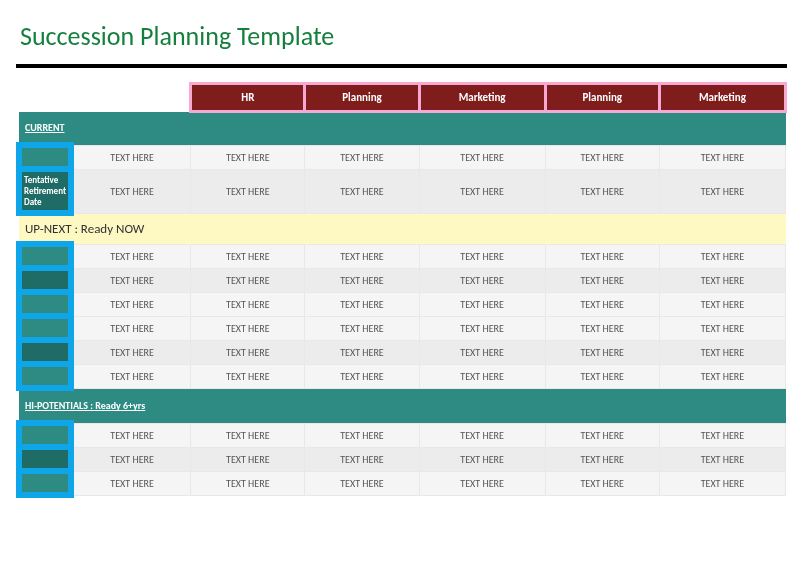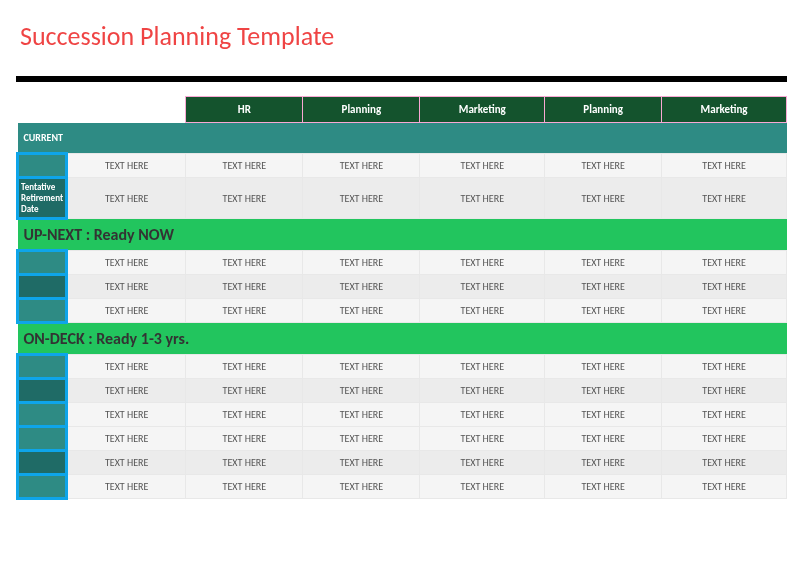--- a/index.html
+++ b/index.html
@@ -6,42 +6,42 @@
     body {
       font-family: Calibri, Arial, sans-serif;
       background: #fff;
       padding: 10px 16px;
       width: 803px;
       min-height: 574px;
     }
     h1 {
       font-size: 26px;
       font-weight: 400;
-      color: #ef4444;
-      padding: 10px 0 24px 4px;
-      border-bottom: 6px solid #000000;
+      color: #15803d;
+      padding: 10px 0 12px 4px;
+      border-bottom: 4px solid #000000;
       margin-bottom: 14px;
     }
     .table-wrap {
       width: 100%;
       overflow: hidden;
     }
     table {
       width: 100%;
       border-collapse: collapse;
       font-size: 11px;
     }
     
     .header-row th {
-      background: #14532d;
+      background: #7f1d1d;
       color: #fff;
       font-weight: 700;
       text-align: center;
       padding: 6px 4px;
-      border: 1px solid #f9a8d4;
+      border: 3px solid #f9a8d4;
     }
     .header-row th.empty-th {
       background: #fff;
       border: none;
     }
     
     .position-row td {
       text-align: center;
       padding: 6px 4px;
       border: 1px solid #ddd;
@@ -56,40 +56,41 @@
       padding-left: 6px;
       background: #fff;
     }
     
     .section-dark td {
       background: #2e8b84;
       color: #fff;
       font-weight: 700;
       font-size: 10px;
       padding: 8px 6px;
+      text-decoration: underline;
     }
     .section-label-row td {
-      background: #22c55e;
+      background: #fef9c3;
       color: #333;
-      font-weight: 700;
-      font-size: 16px;
+      font-weight: 400;
+      font-size: 13px;
       padding: 5px 6px;
     }
     
     .data-row td {
       background: #f5f5f5;
       text-align: center;
       color: #555;
       font-size: 10px;
       padding: 5px 4px;
       border: 1px solid #e8e8e8;
     }
     .data-row td.color-bar {
       background: #2e8b84;
-      border: 3px solid #0ea5e9;
+      border: 6px solid #0ea5e9;
       width: 12px;
       padding: 0;
     }
     .data-row.alt td {
       background: #ececec;
     }
     
     .bar-teal { background: #2e8b84 !important; }
     .bar-dark { background: #1f6b66 !important; }
   </style>
@@ -166,23 +167,20 @@
       <tr class="data-row">
         <td class="bar-teal color-bar"></td>
         <td>TEXT HERE</td>
         <td>TEXT HERE</td>
         <td>TEXT HERE</td>
         <td>TEXT HERE</td>
         <td>TEXT HERE</td>
         <td>TEXT HERE</td>
       </tr>
 
-      <tr class="section-label-row">
-        <td colspan="7">ON-DECK : Ready 1-3 yrs.</td>
-      </tr>
 
       <tr class="data-row">
         <td class="bar-teal color-bar"></td>
         <td>TEXT HERE</td>
         <td>TEXT HERE</td>
         <td>TEXT HERE</td>
         <td>TEXT HERE</td>
         <td>TEXT HERE</td>
         <td>TEXT HERE</td>
       </tr>
@@ -198,20 +196,23 @@
       <tr class="data-row">
         <td class="bar-teal color-bar"></td>
         <td>TEXT HERE</td>
         <td>TEXT HERE</td>
         <td>TEXT HERE</td>
         <td>TEXT HERE</td>
         <td>TEXT HERE</td>
         <td>TEXT HERE</td>
       </tr>
 
+      <tr class="section-dark">
+        <td colspan="7">HI-POTENTIALS : Ready 6+yrs</td>
+      </tr>
 
       <tr class="data-row">
         <td class="bar-teal color-bar"></td>
         <td>TEXT HERE</td>
         <td>TEXT HERE</td>
         <td>TEXT HERE</td>
         <td>TEXT HERE</td>
         <td>TEXT HERE</td>
         <td>TEXT HERE</td>
       </tr>

